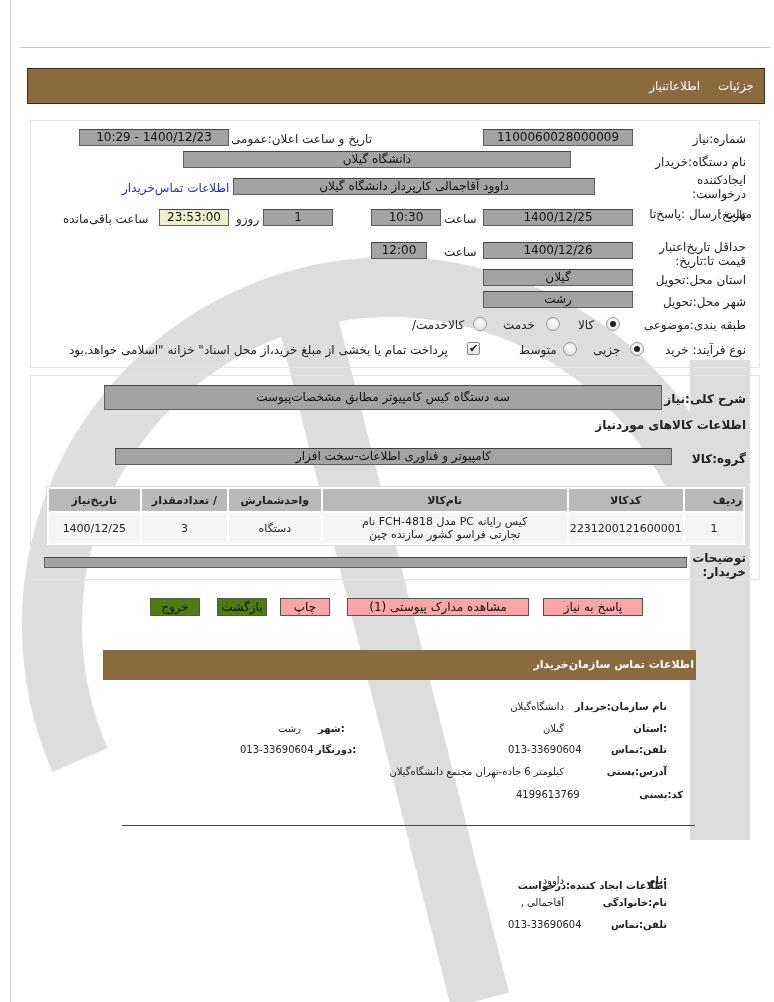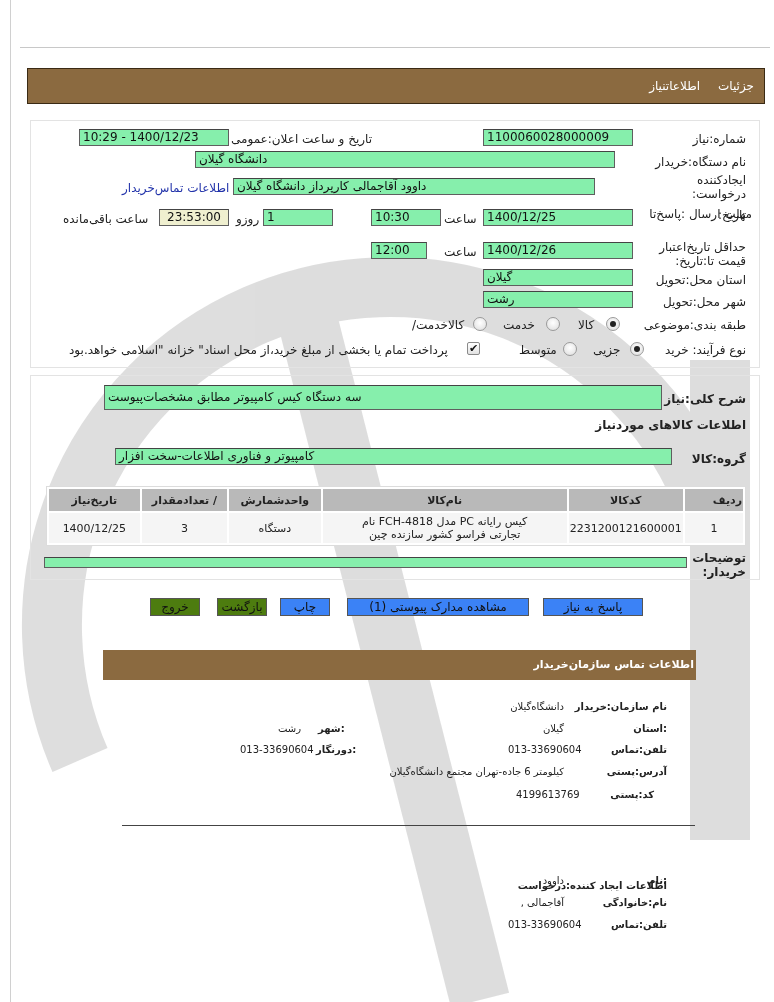--- a/index.html
+++ b/index.html
@@ -15,22 +15,22 @@
     .header-bar {
       position: absolute; left: 27px; top: 68px; width: 738px; height: 36px;
       background: #8b6a40; border: 1px solid #3a2a14; direction: rtl;
       color: #fff; font-size: 12px; display: flex; align-items: center; padding-right: 10px; gap: 18px;
     }
     .panel { position: absolute; background: transparent; border: 1px solid #e3e3e3; }
     .abs { position: absolute; white-space: nowrap; }
     .rtl { direction: rtl; }
     .lbl { font-size: 12px; color: #222; text-align: right; line-height: 14px; }
     .field {
-      position: absolute; height: 17px; border: 1px solid #5f5f5f; border-top-color: #444; background: #86efac;
-      font-size: 12px; line-height: 15px; direction: rtl; text-align: left; padding: 0 3px; white-space: nowrap; overflow: hidden;
+      position: absolute; height: 17px; border: 1px solid #5f5f5f; border-top-color: #444; background: #a3a3a3;
+      font-size: 12px; line-height: 15px; direction: rtl; text-align: center; padding: 0 3px; white-space: nowrap; overflow: hidden;
       color: #111;
     }
     .field.timer { background: #efefcf; text-align: center; }
     .link { color: #2233aa; font-size: 12px; }
     .radio {
       position: absolute; width: 14px; height: 14px; border-radius: 50%;
       border: 1px solid #9a9a9a; background: radial-gradient(circle at 50% 40%, #ffffff, #dcdcdc);
     }
     .radio.checked::after {
       content: ""; position: absolute; left: 3px; top: 3px; width: 6px; height: 6px; border-radius: 50%; background: #222;
@@ -39,21 +39,21 @@
       position: absolute; width: 13px; height: 13px; border: 1px solid #8a8a8a; border-radius: 2px;
       background: linear-gradient(#fff, #e2e2e2); font-size: 11px; line-height: 11px; text-align: center; color: #111;
     }
     .bold { font-weight: bold; }
     table.items { position: absolute; left: 46px; top: 486px; width: 700px; border-collapse: separate; border-spacing: 2px; direction: rtl; font-size: 11px; background: #fff; border: 1px solid #dcdcdc; }
     table.items th { background: #b9b9b9; color: #222; font-weight: bold; height: 22px; font-size: 11px; }
     table.items td { background: #f5f5f5; text-align: center; height: 30px; line-height: 13px; font-size: 11px; }
     .btn {
       position: absolute; height: 18px; border: 1px solid #555; font-size: 12px; line-height: 16px; text-align: center; direction: rtl; color: #111; cursor: pointer;
     }
-    .btn.green { background: #3b82f6; }
+    .btn.green { background: #fca5a5; }
     .btn.pink { background: #4d7c0f; }
     .contact-bar {
       position: absolute; left: 103px; top: 650px; width: 593px; height: 30px; background: #8b6a40;
       color: #fff; font-weight: bold; font-size: 11px; direction: rtl; padding-right: 2px; line-height: 30px;
     }
     .ci { font-size: 10px; }
     .ci.b { font-weight: bold; font-size: 10px; }
     .divider { position: absolute; left: 122px; top: 825px; width: 573px; height: 1px; background: #444; }
   </style>
 </head>
@@ -76,21 +76,21 @@
 </div>
 
 <div class="panel" style="left:30px; top:120px; width:730px; height:248px;"></div>
 
 <span class="abs lbl" style="right:28px; top:132px;">شماره:نیاز</span>
 <div class="field" style="left:483px; top:129px; width:150px;">1100060028000009</div>
 <span class="abs lbl" style="left:231px; top:132px;">تاریخ و ساعت اعلان:عمومی</span>
 <div class="field" style="left:79px; top:129px; width:150px;">1400/12/23 - 10:29</div>
 
 <span class="abs lbl" style="right:28px; top:155px;">نام دستگاه:خریدار</span>
-<div class="field" style="left:183px; top:151px; width:420px;margin-left:12px;">دانشگاه گیلان</div>
+<div class="field" style="left:183px; top:151px; width:388px;">دانشگاه گیلان</div>
 
 <span class="abs lbl" style="right:28px; top:173px;">ایجادکننده</span>
 <span class="abs lbl" style="right:28px; top:187px;">:درخواست</span>
 <div class="field" style="left:233px; top:178px; width:362px;">داوود  آقاجمالی کارپرداز دانشگاه گیلان</div>
 <span class="abs link" style="left:122px; top:181px;">اطلاعات تماس‌خریدار</span>
 
 <span class="abs lbl" style="right:22px; top:207px;">مهلت ارسال :پاسخ‌تا</span>
 <span class="abs lbl" style="right:28px; top:208px;">:تاریخ</span>
 <div class="field" style="left:483px; top:209px; width:150px;">1400/12/25</div>
 <span class="abs lbl" style="left:444px; top:212px;">ساعت</span>
@@ -185,21 +185,21 @@
 <span class="abs ci rtl" style="left:278px; top:723px;">رشت</span>
 
 <span class="abs ci b rtl" style="right:107px; top:744px;">تلفن:تماس</span>
 <span class="abs ci" style="left:508px; top:744px;">013-33690604</span>
 <span class="abs ci b rtl" style="left:316px; top:744px;">:دورنگار</span>
 <span class="abs ci" style="left:240px; top:744px;">013-33690604</span>
 
 <span class="abs ci b rtl" style="right:107px; top:766px;">آدرس:پستی</span>
 <span class="abs ci rtl" style="right:210px; top:766px;">کیلومتر 6 جاده-تهران مجتمع دانشگاه‌گیلان</span>
 
-<span class="abs ci b rtl" style="right:120px; top:789px;margin-left:35px;">کد:پستی</span>
+<span class="abs ci b rtl" style="right:91px; top:789px;margin-left:35px;">کد:پستی</span>
 <span class="abs ci" style="left:516px; top:789px;">4199613769</span>
 
 <div class="divider"></div>
 
 <span class="abs ci b rtl" style="right:107px; top:880px; font-size:10px;">اطلاعات ایجاد کننده:درخواست</span>
 
 <span class="abs ci b rtl" style="right:107px; top:875px;">:نام</span>
 <span class="abs ci rtl" style="right:210px; top:875px;">داوود</span>
 
 <span class="abs ci b rtl" style="right:107px; top:897px;">نام:خانوادگی</span>

